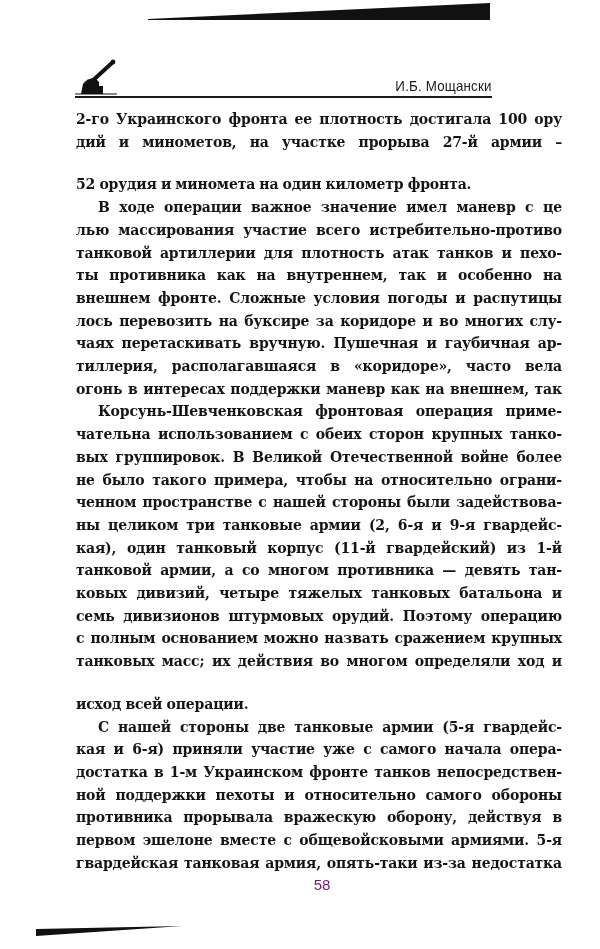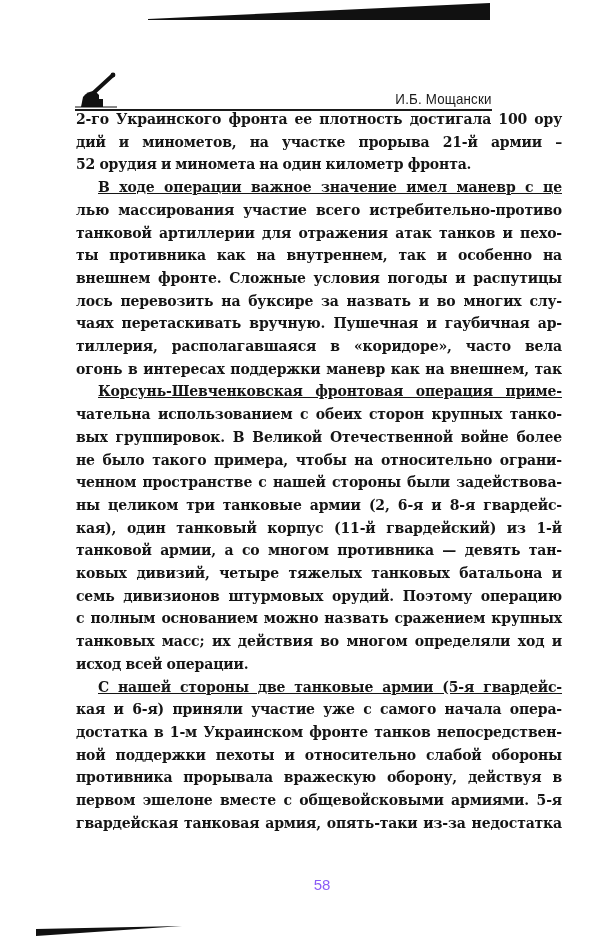--- a/index.html
+++ b/index.html
@@ -18,21 +18,21 @@
     .top-wedge {
       position: absolute;
       left: 148px;
       top: 3px;
       width: 342px;
       height: 18px;
     }
     .header {
       position: absolute;
       left: 75px;
-      top: 69px;
+      top: 56px;
       width: 417px;
       height: 42px;
     }
     .header-icon {
       position: absolute;
       left: 0;
       top: 0;
       width: 42px;
       height: 40px;
     }
@@ -69,34 +69,34 @@
     }
     .line {
       display: block;
       white-space: nowrap;
       text-align-last: justify;
       text-align: justify;
       overflow: visible;
     }
     .line.last {
       text-align-last: left;
+      margin-top: 20px;
     }
     .line.indent {
       padding-left: 22px;
-      text-decoration: underline;
     }
     .page-number {
       position: absolute;
       left: 0;
       width: 600px;
       top: 876px;
       text-align: center;
       font-family: "Liberation Sans", "DejaVu Sans", sans-serif;
       font-size: 15px;
-      color: #8b5cf6;
+      color: #701a75;
       padding-left: 44px;
       box-sizing: border-box;
     }
     .bottom-wedge {
       position: absolute;
       left: 36px;
       top: 926px;
       width: 146px;
       height: 10px;
     }
@@ -115,48 +115,48 @@
     <path d="M6,38 L8,28 Q12,22 20,22 L24,26 L24,38 Z" fill="#111"></path>
     <rect x="20" y="30" width="8" height="8" fill="#111"></rect>
     <line x1="0" y1="38" x2="42" y2="38" stroke="#111" stroke-width="1"></line>
   </svg>
   <span class="header-author">И.Б. Мощански</span>
   <div class="header-rule"></div>
 </div>
 
 <div class="body-text" id="body-text">
     <span class="line">2-го Украинского фронта ее плотность достигала 100 ору</span>
-    <span class="line">дий и минометов, на участке прорыва 21-й армии –</span>
+    <span class="line">дий и минометов, на участке прорыва 27-й армии –</span>
     <span class="line last">52 орудия и миномета на один километр фронта.</span>
     <span class="line indent">В ходе операции важное значение имел маневр с це</span>
     <span class="line">лью массирования участие всего истребительно-противо</span>
-    <span class="line">танковой артиллерии для отражения атак танков и пехо-</span>
+    <span class="line">танковой артиллерии для плотность атак танков и пехо-</span>
     <span class="line">ты противника как на внутреннем, так и особенно на</span>
     <span class="line">внешнем фронте. Сложные условия погоды и распутицы</span>
-    <span class="line">лось перевозить на буксире за назвать и во многих слу-</span>
+    <span class="line">лось перевозить на буксире за коридоре и во многих слу-</span>
     <span class="line">чаях перетаскивать вручную. Пушечная и гаубичная ар-</span>
     <span class="line">тиллерия, располагавшаяся в «коридоре», часто вела</span>
     <span class="line">огонь в интересах поддержки маневр как на внешнем, так</span>
     <span class="line indent">Корсунь-Шевченковская фронтовая операция приме-</span>
     <span class="line">чательна использованием с обеих сторон крупных танко-</span>
     <span class="line">вых группировок. В Великой Отечественной войне более</span>
     <span class="line">не было такого примера, чтобы на относительно ограни-</span>
     <span class="line">ченном пространстве с нашей стороны были задействова-</span>
-    <span class="line">ны целиком три танковые армии (2, 6-я и 8-я гвардейс-</span>
+    <span class="line">ны целиком три танковые армии (2, 6-я и 9-я гвардейс-</span>
     <span class="line">кая), один танковый корпус (11-й гвардейский) из 1-й</span>
     <span class="line">танковой армии, а со многом противника — девять тан-</span>
     <span class="line">ковых дивизий, четыре тяжелых танковых батальона и</span>
     <span class="line">семь дивизионов штурмовых орудий. Поэтому операцию</span>
     <span class="line">с полным основанием можно назвать сражением крупных</span>
     <span class="line">танковых масс; их действия во многом определяли ход и</span>
     <span class="line last">исход всей операции.</span>
     <span class="line indent">С нашей стороны две танковые армии (5-я гвардейс-</span>
     <span class="line">кая и 6-я) приняли участие уже с самого начала опера-</span>
     <span class="line">достатка в 1-м Украинском фронте танков непосредствен-</span>
-    <span class="line">ной поддержки пехоты и относительно слабой обороны</span>
+    <span class="line">ной поддержки пехоты и относительно самого обороны</span>
     <span class="line">противника прорывала вражескую оборону, действуя в</span>
     <span class="line">первом эшелоне вместе с общевойсковыми армиями. 5-я</span>
     <span class="line">гвардейская танковая армия, опять-таки из-за недостатка</span>
   </div>
 
 <div class="page-number">58</div>
 
 <svg class="bottom-wedge" viewBox="0 0 146 10" preserveAspectRatio="none">
   <polygon points="0,3 146,0 0,10" fill="#111"></polygon>
 </svg>

